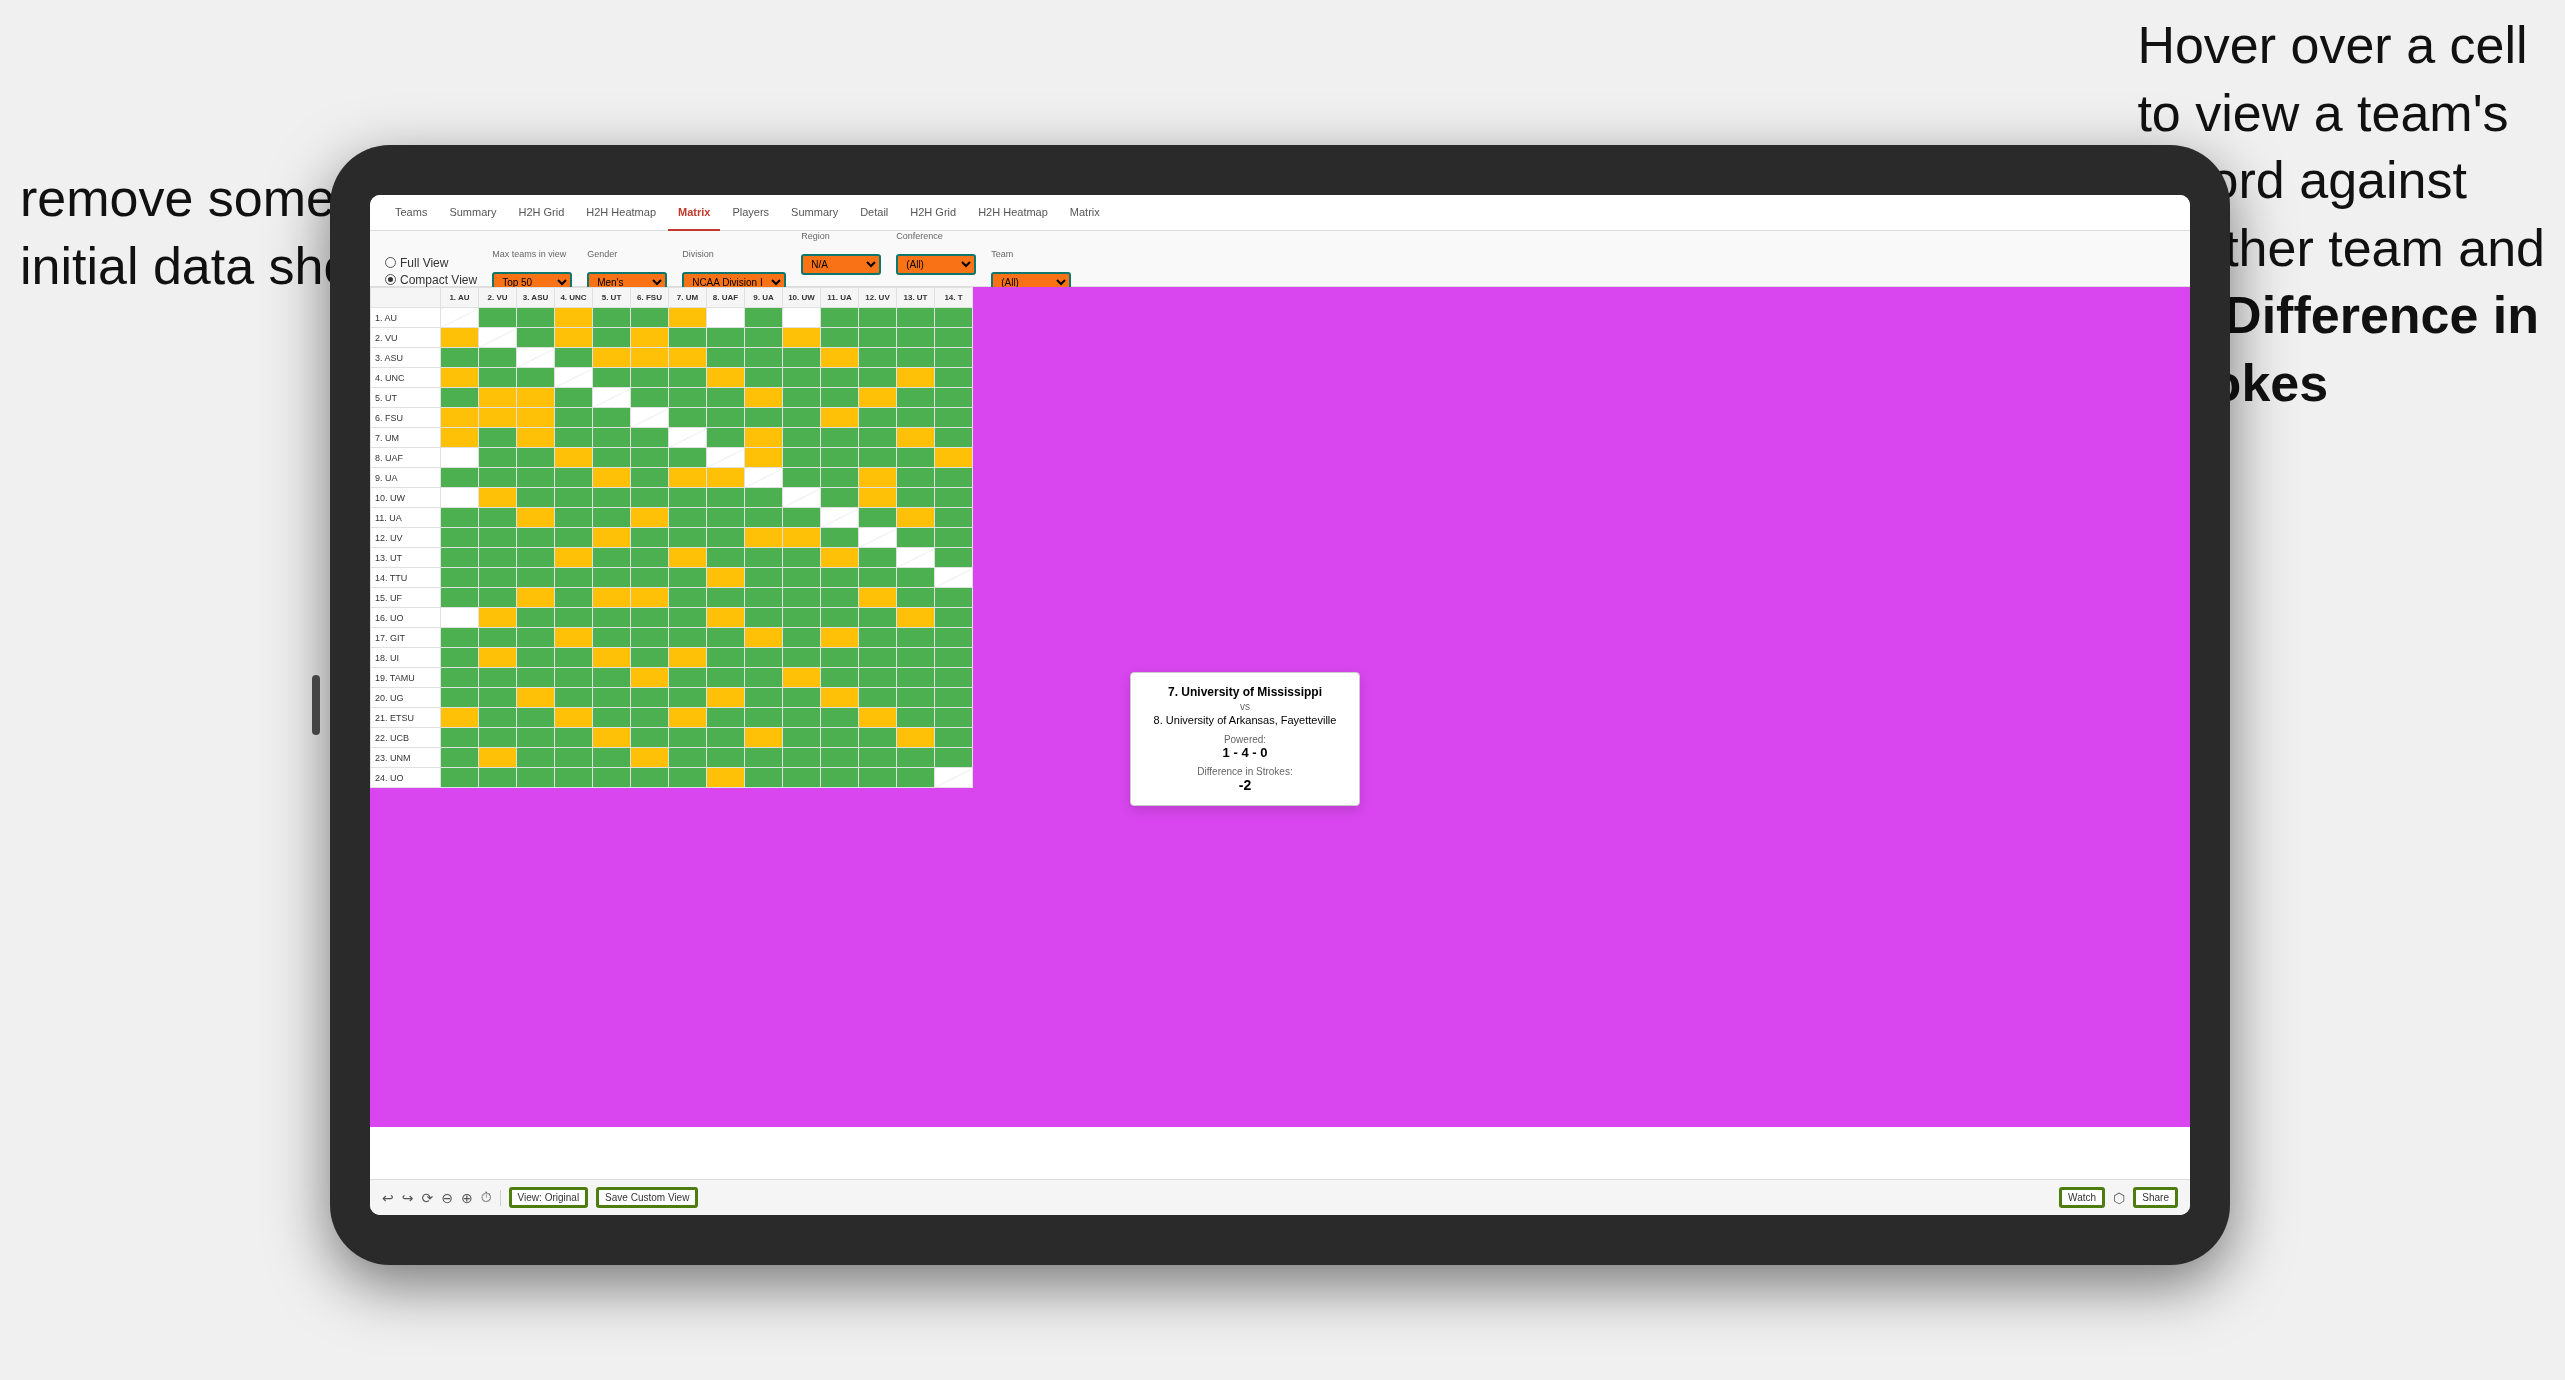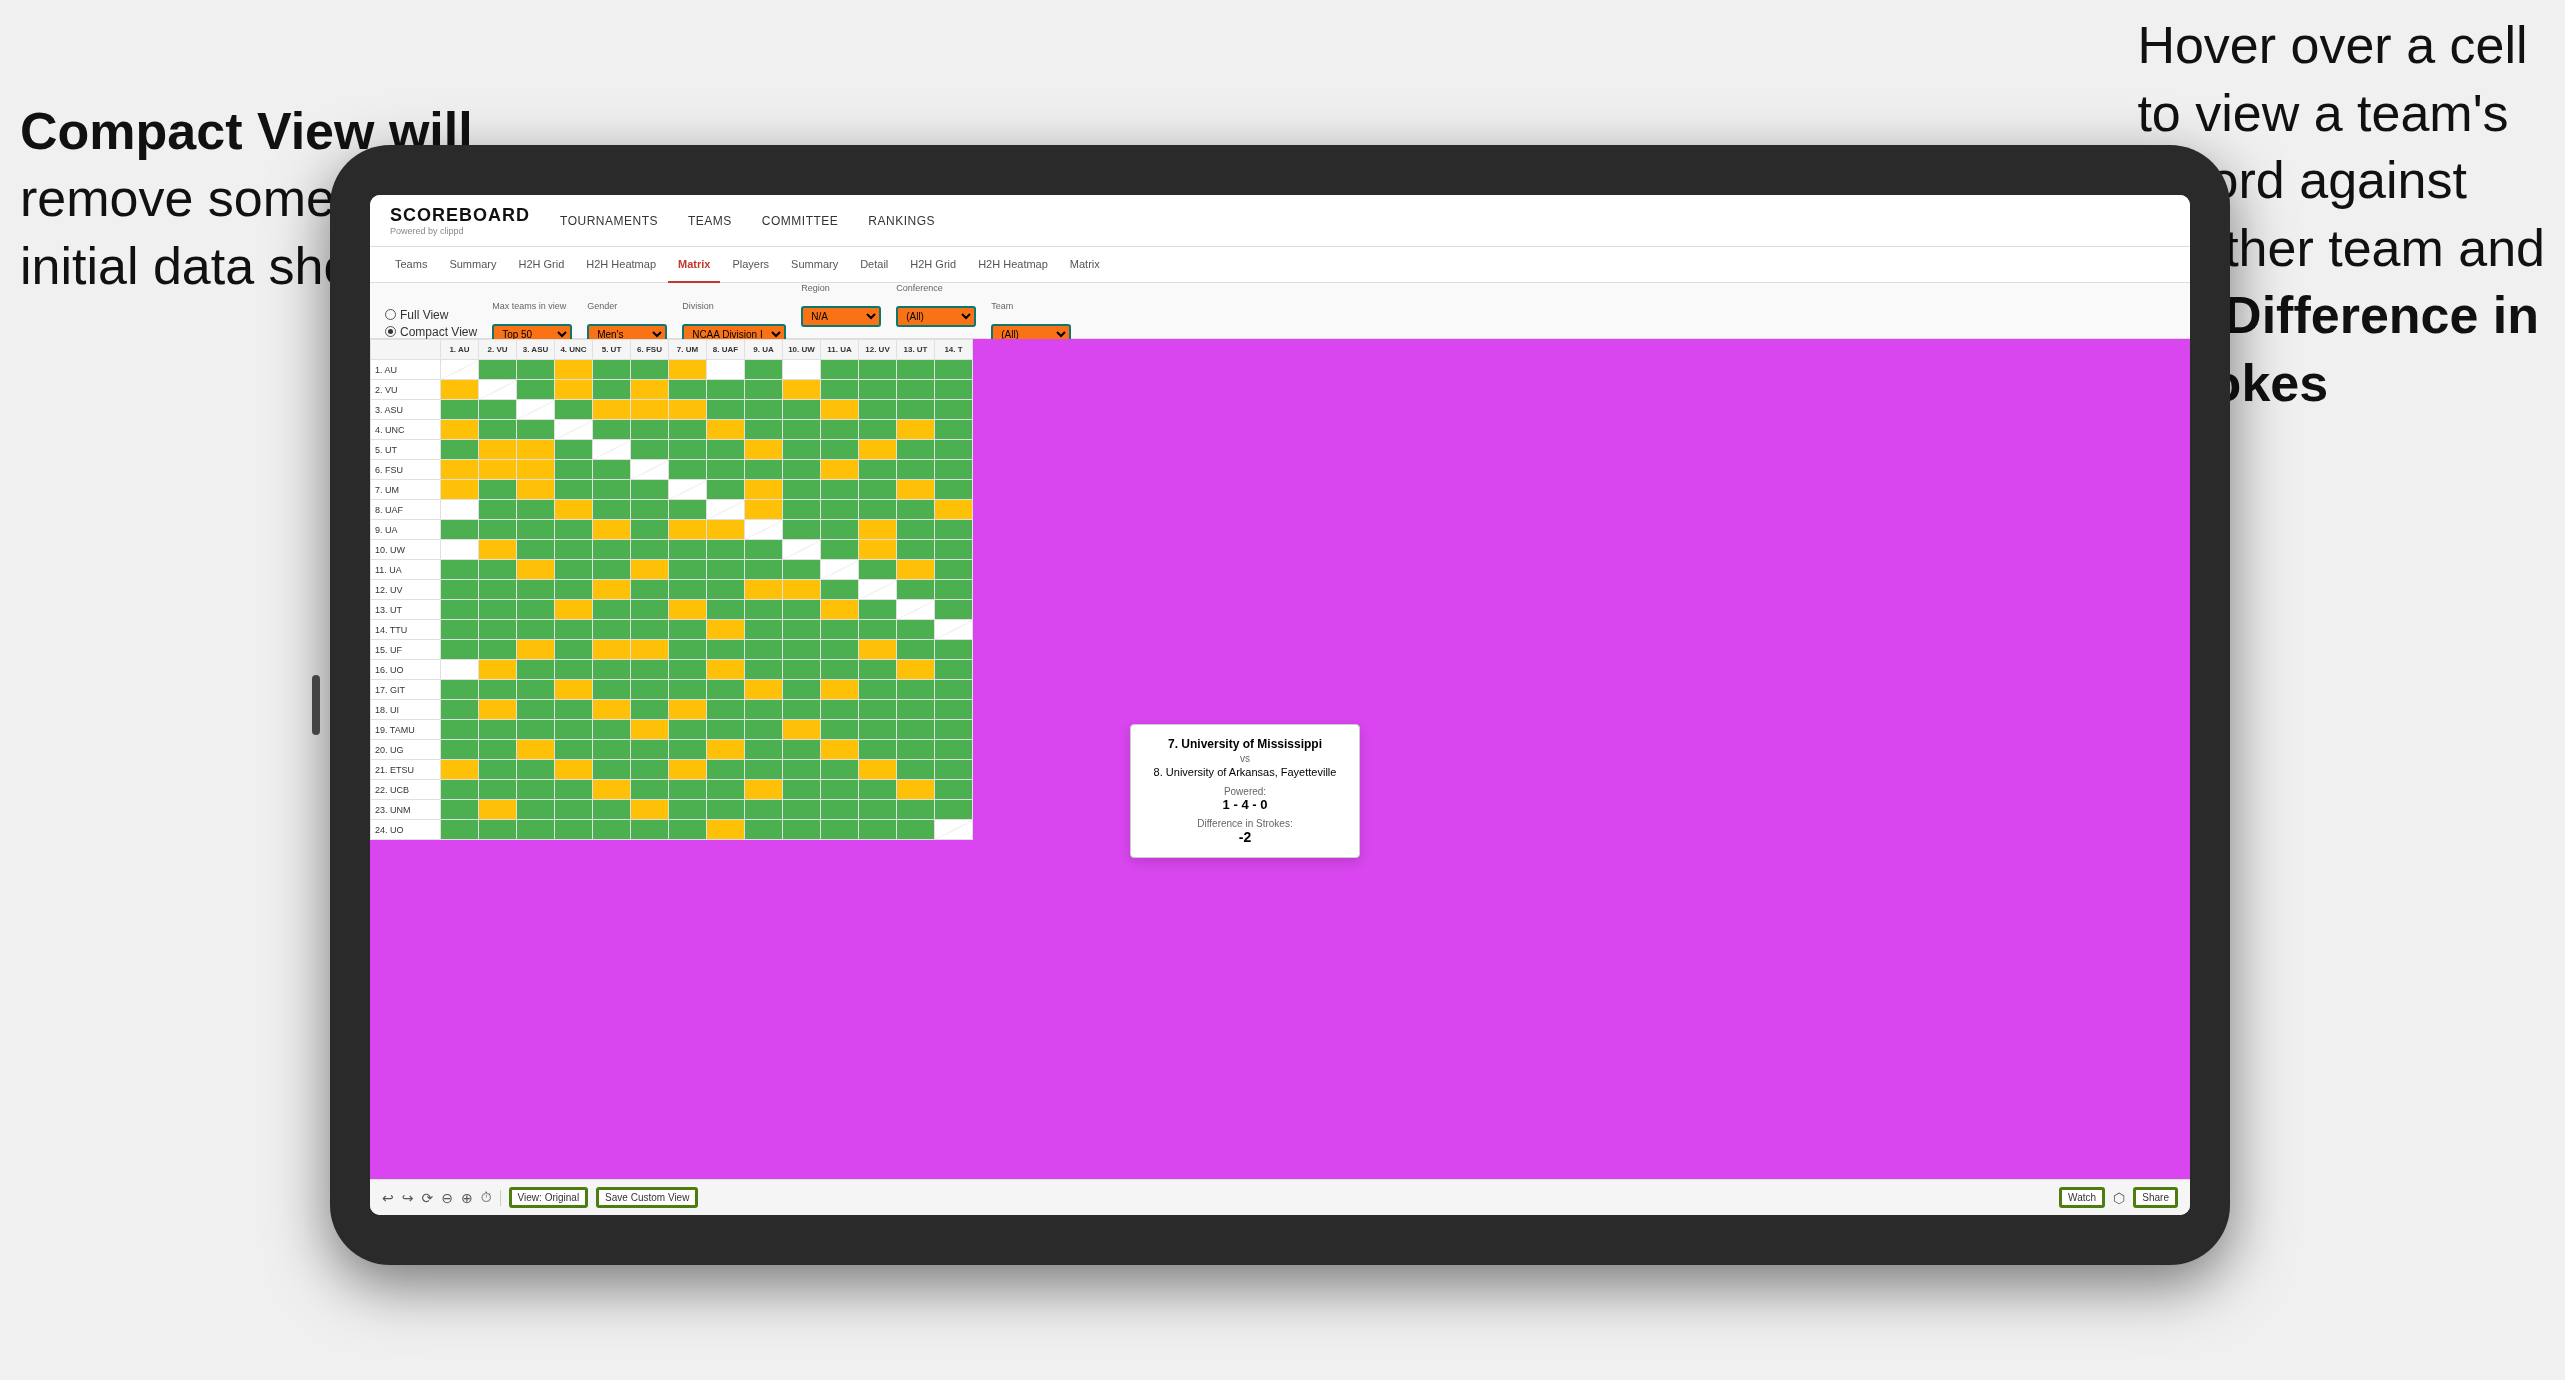--- a/index.html
+++ b/index.html
@@ -380,51 +380,39 @@
     </marker>
   </defs>
 
   <path d="M 490 300 Q 550 380 620 430" stroke="#c0392b" stroke-width="3" fill="none" marker-end="url(#arrowhead-left)"></path>
 
   <path d="M 2120 320 Q 1950 480 1580 560" stroke="#c0392b" stroke-width="3" fill="none" marker-end="url(#arrowhead-right)"></path>
 </svg>
 
 <div class="annotation-left">
   <br>
-  <strong>Compact View will</strong><br>
+  <br>
   <span>remove some of the</span><br>
   <span>initial data shown</span>
 </div>
 
 <div class="annotation-right">
   <span>Hover over a cell</span><br>
   <span>to view a team's</span><br>
   <span>record against</span><br>
   <span>another team and</span><br>
   <span>the </span><strong>Difference in</strong><br>
   <strong>Strokes</strong>
 </div>
 
 <div class="tablet">
   <div class="tablet-btn"></div>
 
   <div class="tablet-screen">
 
-    <div class="app-header">
-      <div class="logo-area">
-        <span class="logo-text">SCOREBOARD</span>
-        <span class="logo-sub">Powered by clippd</span>
-      </div>
-      <div class="nav-items">
-        <span class="nav-item">TOURNAMENTS</span>
-        <span class="nav-item">TEAMS</span>
-        <span class="nav-item">COMMITTEE</span>
-        <span class="nav-item">RANKINGS</span>
-      </div>
-    </div>
 
     <div class="tab-bar">
       <span class="tab">Teams</span>
       <span class="tab">Summary</span>
       <span class="tab">H2H Grid</span>
       <span class="tab">H2H Heatmap</span>
       <span class="tab active">Matrix</span>
       <span class="tab">Players</span>
       <span class="tab">Summary</span>
       <span class="tab">Detail</span>

